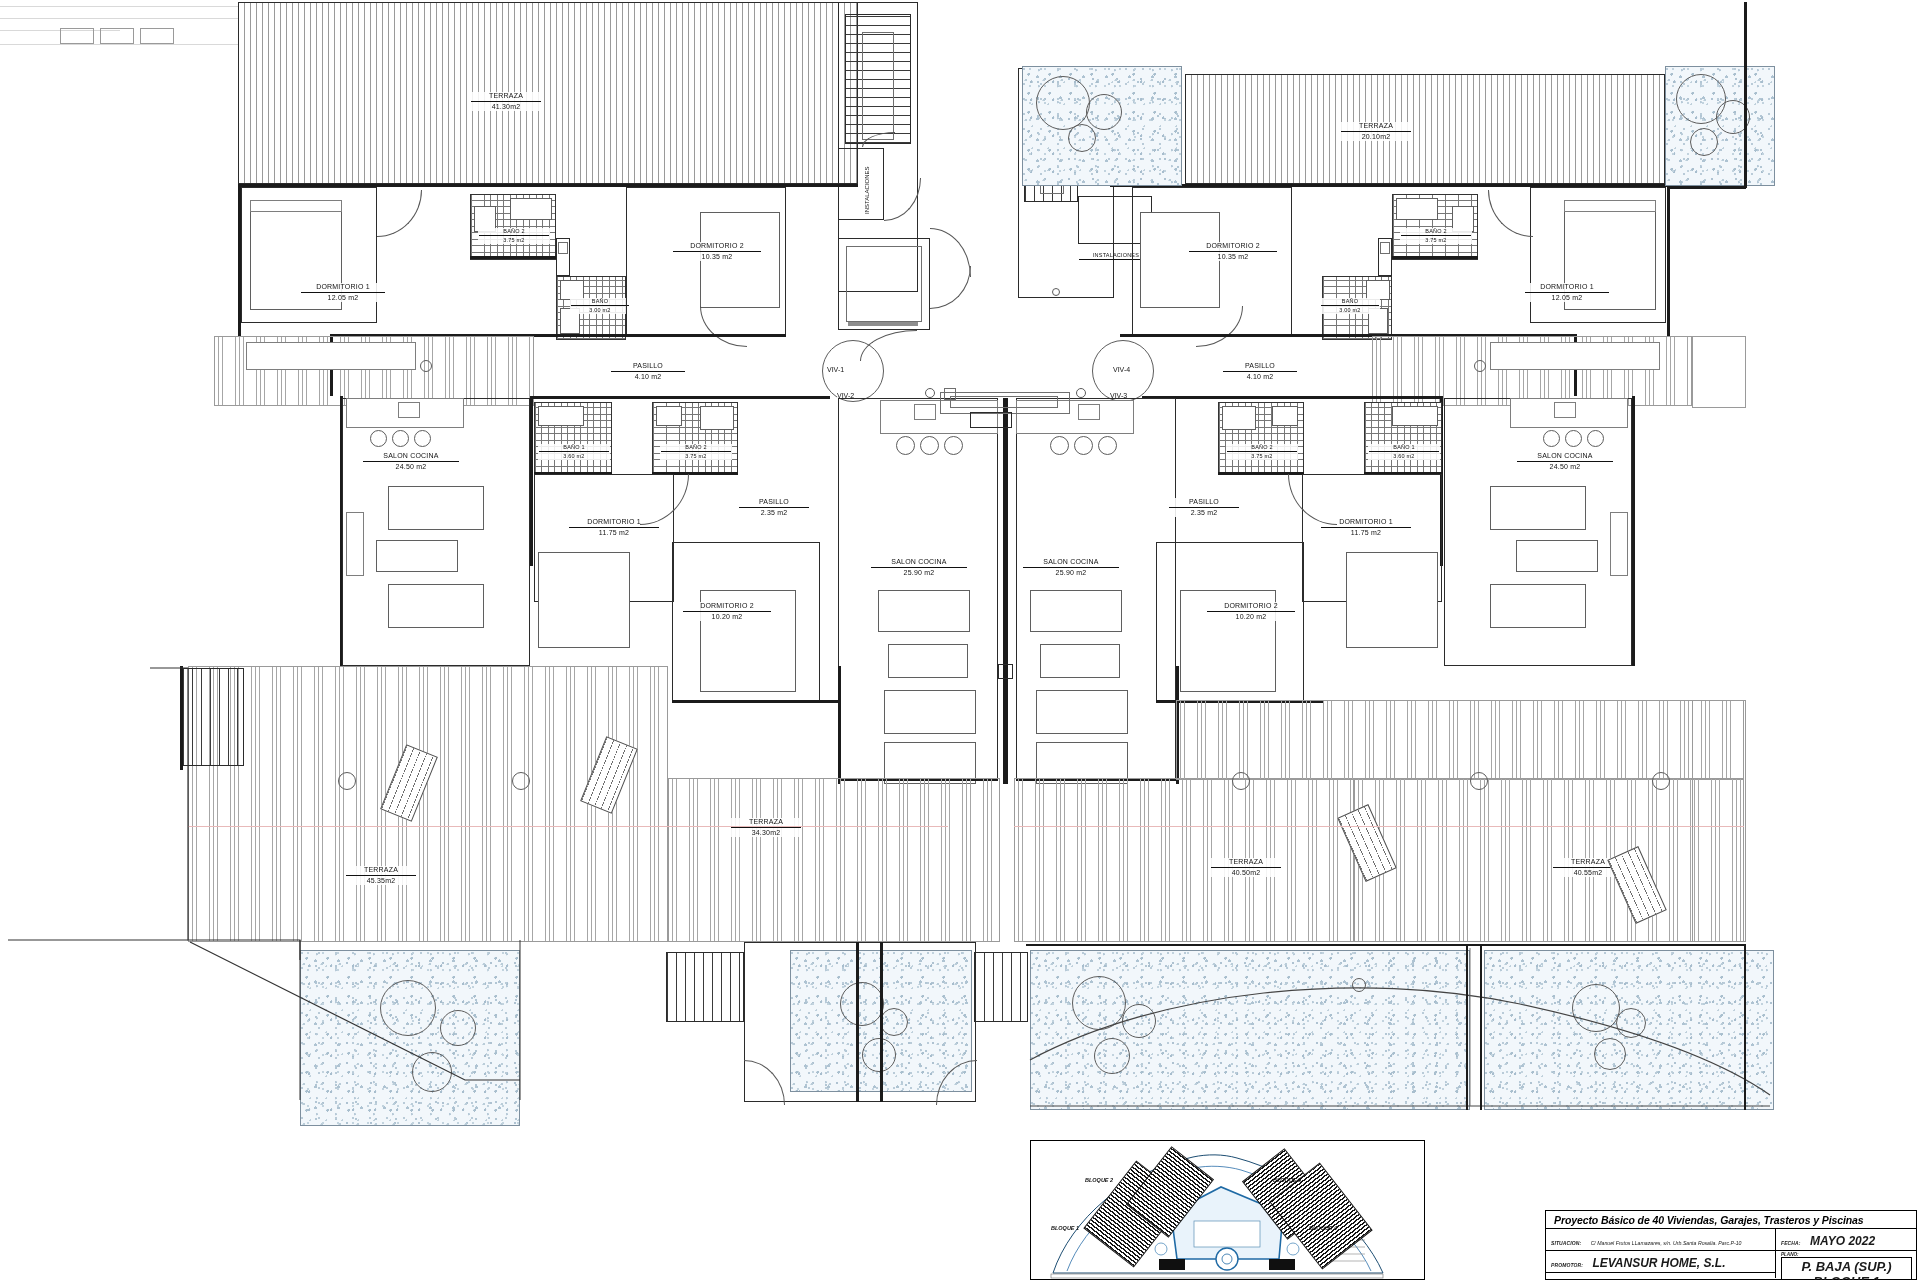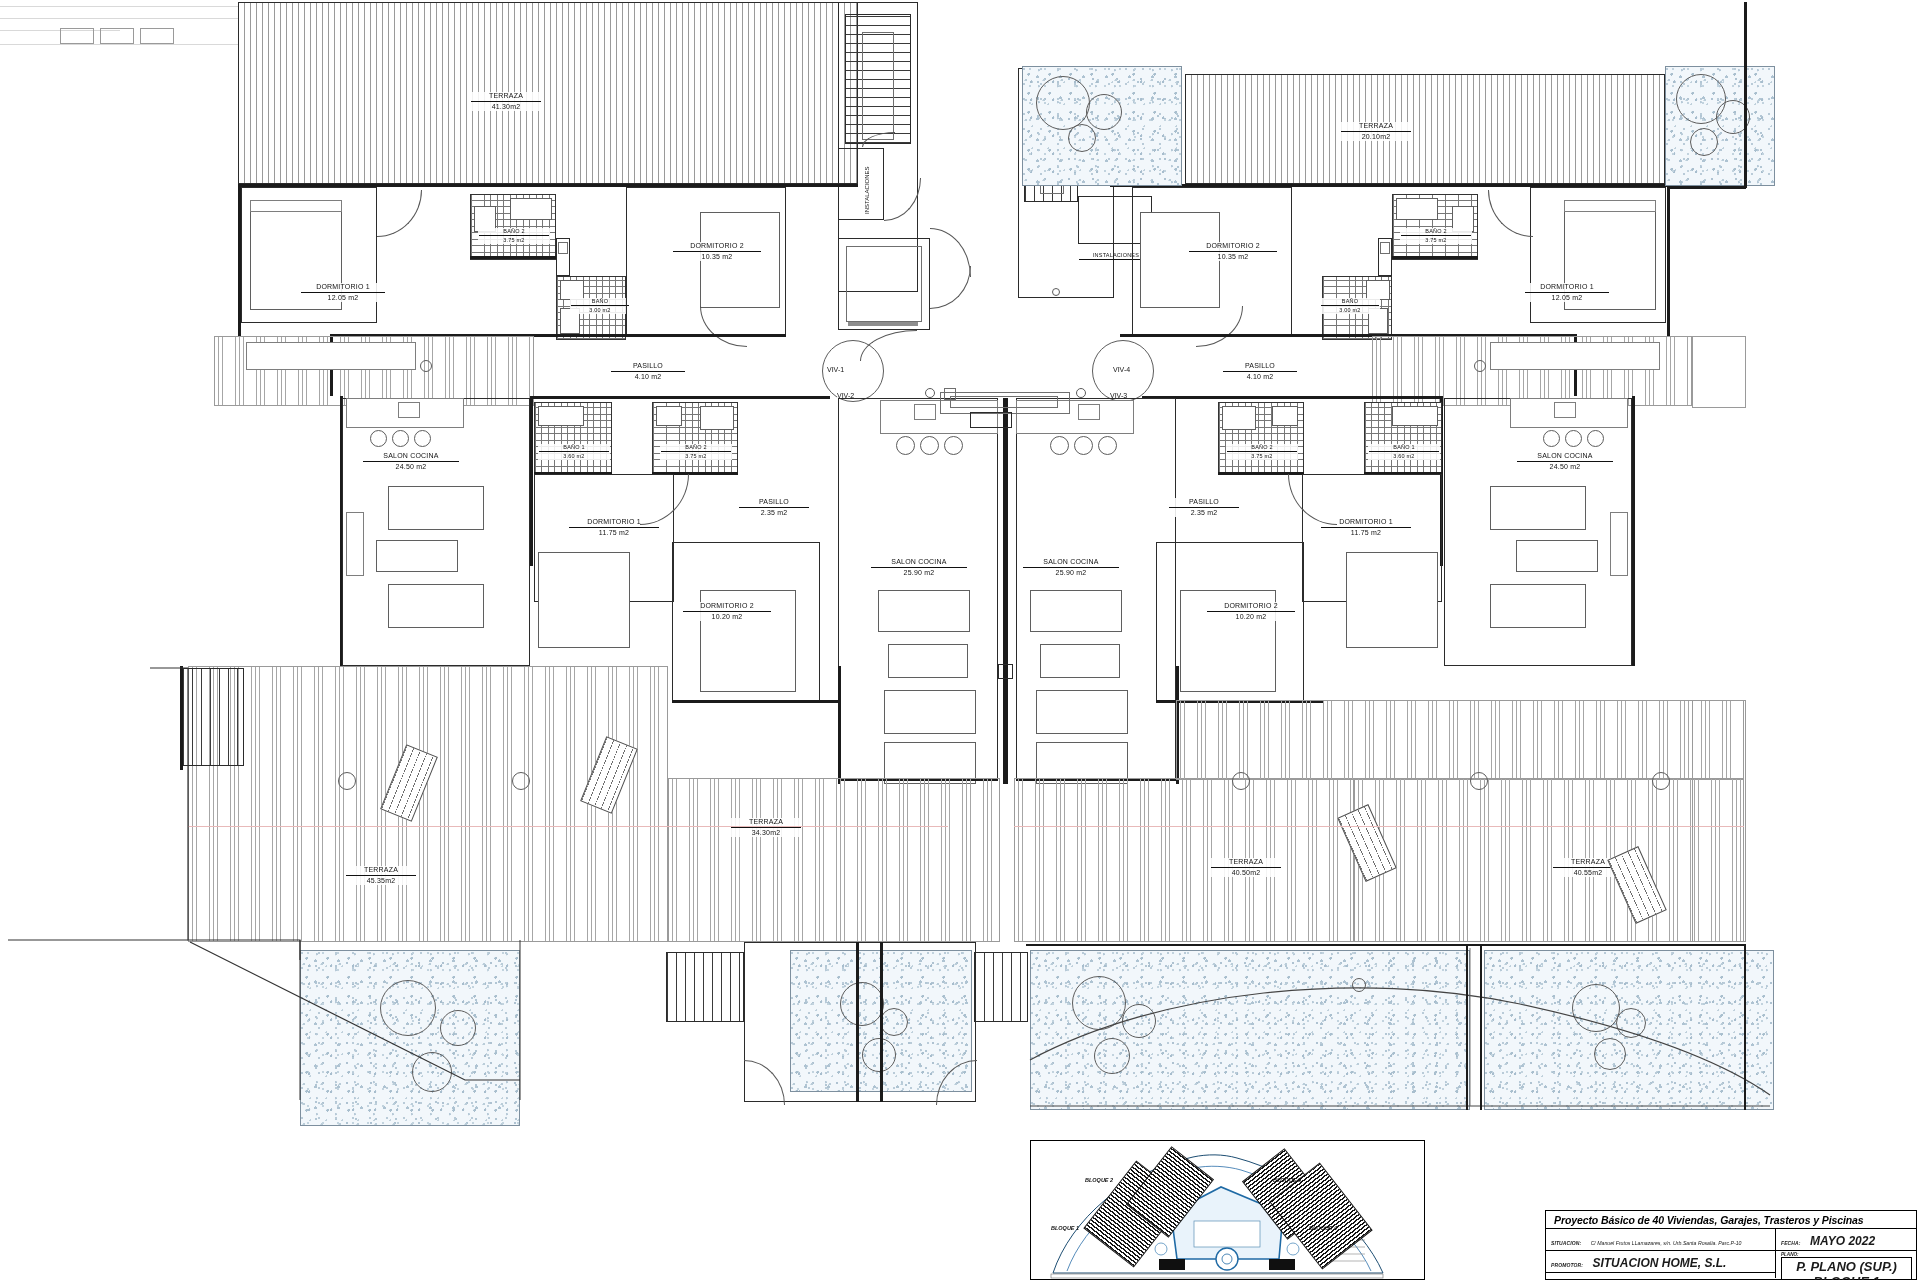--- a/index.html
+++ b/index.html
@@ -568,31 +568,31 @@
   <div id="titleblock">
     <div class="tb-title">Proyecto Básico de 40 Viviendas, Garajes, Trasteros y Piscinas</div>
     <div class="tb-cols">
       <div class="tb-left">
         <div class="tb-row">
           <span class="tb-k">SITUACION:</span>
           <span class="tb-v">C/ Manuel Frutos LLamazares, s/n. Urb.Santa Rosalía. Parc.P-10</span>
         </div>
         <div class="tb-row">
           <span class="tb-k">PROMOTOR:</span>
-          <span class="tb-v big">SITUACION HOME, S.L.</span>
+          <span class="tb-v big">LEVANSUR HOME, S.L.</span>
         </div>
         <div class="tb-row" style="height:18px;"></div>
       </div>
       <div class="tb-right">
         <div class="tb-row">
           <span class="tb-k">FECHA:</span>
           <span class="tb-v big">MAYO 2022</span>
         </div>
         <div class="tb-plano">PLANO:</div>
         <div class="tb-planoval">
-          <div>P. PLANO (SUP.)</div>
+          <div>P. BAJA (SUP.)</div>
           <div>BLOQUE 1</div>
         </div>
       </div>
     </div>
   </div>
 
 </div>
 
 </body></html>

